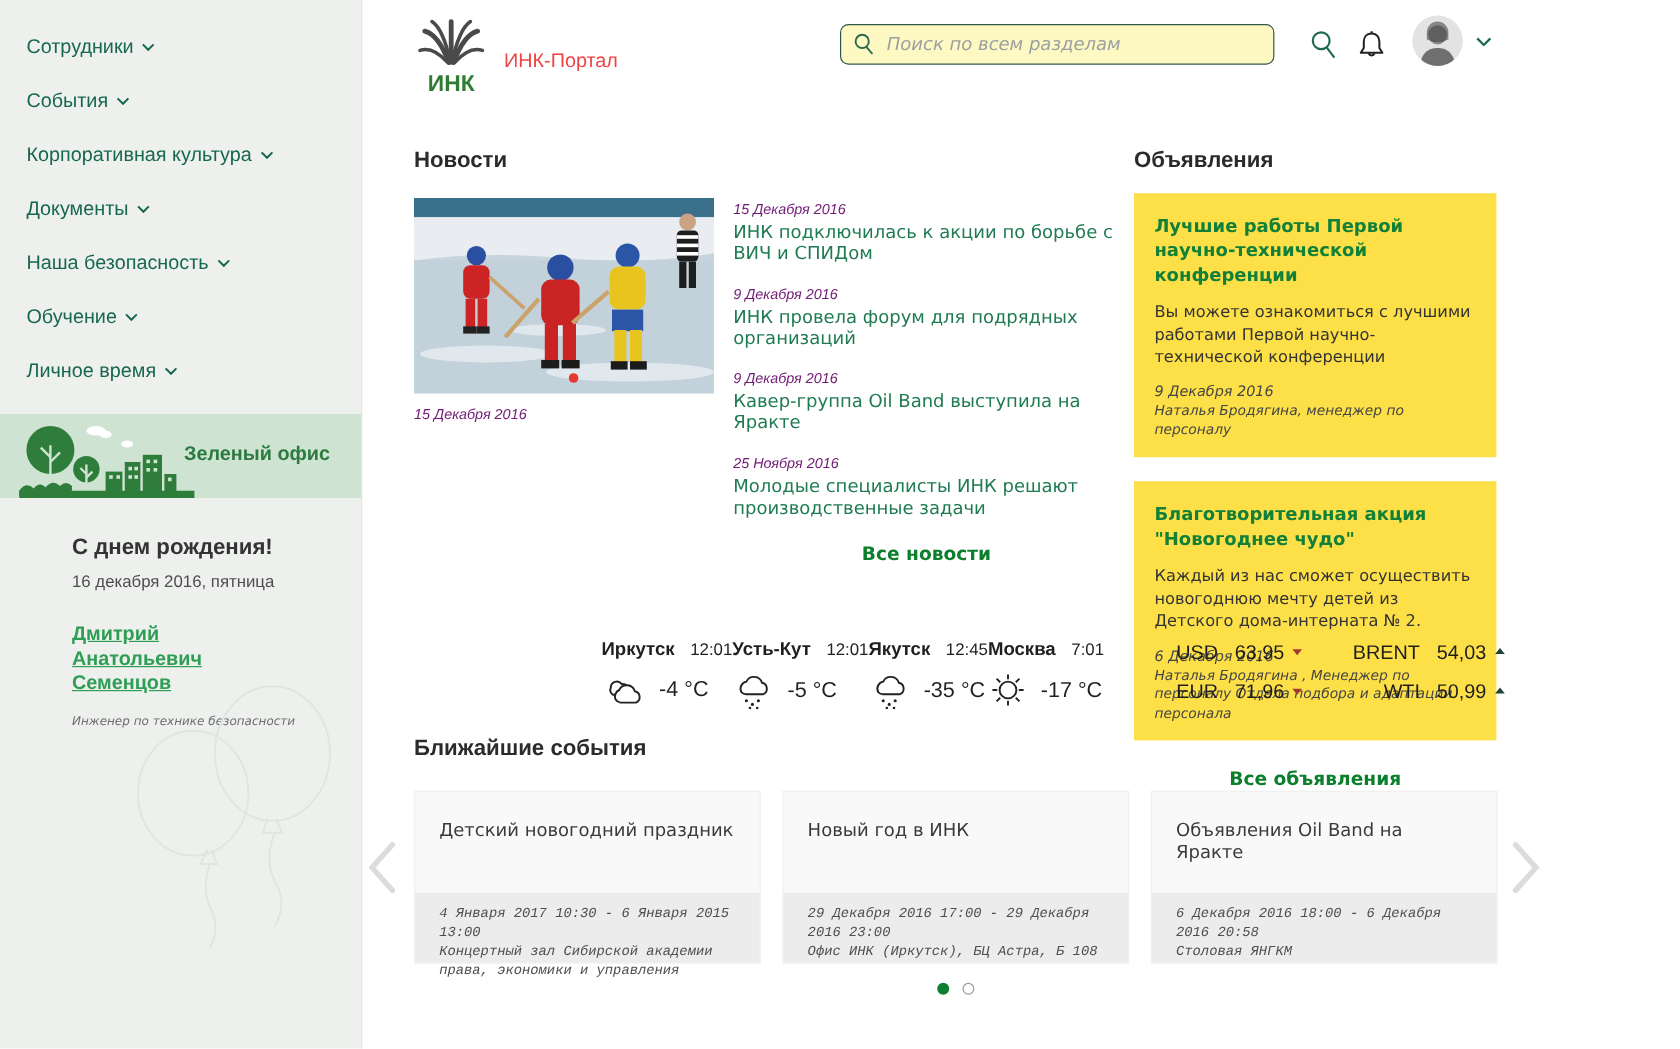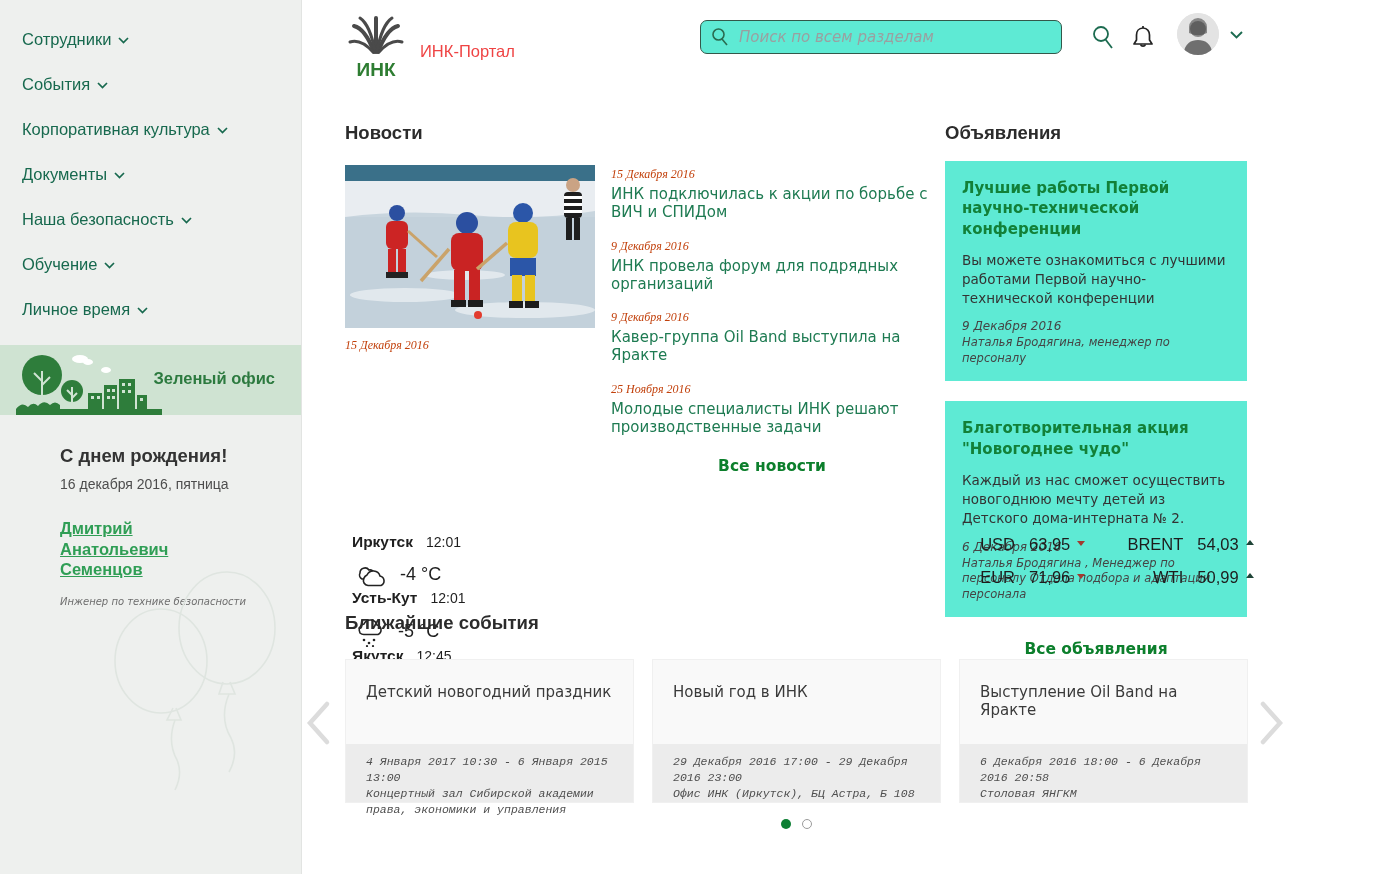--- a/index.html
+++ b/index.html
@@ -26,59 +26,59 @@
   .bday-role { font-size:10px; font-style:italic; color:#6e6e6e; margin-top:16px; font-family:"DejaVu Sans", sans-serif; }
   .balloons { position:absolute; right:8px; bottom:58px; }
   
   .main { position:relative; width:1098px; height:874px; background:#fff; }
   
   .logo { position:absolute; left:46px; top:14px; cursor:pointer; }
   .app-title { position:absolute; left:118px; top:42px; font-size:16.5px; color:#ef4444; }
   .search-wrap { position:absolute; left:398px; top:20px; width:362px; height:34px; }
   .search-wrap input {
     width:100%; height:100%; border:1px solid #33584a; border-radius:7px;
-    padding:0 10px 0 38px; font-size:15px; color:#333; outline:none; background:#5eead4;
+    padding:0 10px 0 38px; font-size:15px; color:#333; outline:none; background:#fef9c3;
     font-family:"DejaVu Sans", sans-serif;
   }
   .search-wrap input::placeholder { font-style:italic; color:#9aa0a0; }
   .search-wrap .mag { position:absolute; left:10px; top:7px; }
   .icon-btn { position:absolute; cursor:pointer; }
   .avatar { position:absolute; left:875px; top:13px; width:42px; height:42px; border-radius:50%;
     background:#e3e3e3; overflow:hidden; cursor:pointer; }
   .av-chev { position:absolute; left:928px; top:31px; cursor:pointer; }
   
   .sec-h { font-size:18.5px; font-weight:600; color:#2b2b2b; }
   
   .news { position:absolute; left:43px; top:122px; width:590px; }
   .news-cols { display:flex; gap:16px; margin-top:21px; }
   .news-feat { width:250px; }
   .news-img { width:250px; height:163px; display:block; cursor:pointer; }
-  .n-date { font-size:12px; font-style:italic; color:#c2410c; font-family:Liberation Serif, serif; }
+  .n-date { font-size:12px; font-style:italic; color:#701a75; font-family:Liberation Sans, sans-serif; }
   .news-feat .n-date { margin-top:10px; }
   .news-feat .n-head { margin-top:4px; font-size:15px; font-weight:bold; color:#15803d;
     line-height:1.3; font-family:"DejaVu Sans", sans-serif; cursor:pointer; }
   .news-list { width:322px; padding-top:2px; }
   .news-item { margin-bottom:17px; }
   .news-item .n-title { font-size:15px; color:#1e7b52; line-height:1.22; margin-top:3px;
     font-family:"DejaVu Sans", sans-serif; cursor:pointer; }
   .all-link { text-align:center; font-size:15.5px; font-weight:bold; color:#0c7f2c;
     font-family:"DejaVu Sans", sans-serif; cursor:pointer; }
   .news-list .all-link { margin-top:21px; }
   
   .ann { position:absolute; left:643px; top:122px; width:302px; }
-  .ann-card { background:#5eead4; padding:17px 17px 15px; margin-top:17px; }
+  .ann-card { background:#fde047; padding:17px 17px 15px; margin-top:17px; }
   .ann-card + .ann-card { margin-top:20px; }
   .ann-title { font-size:15px; font-weight:bold; color:#128038; line-height:1.35;
     font-family:"DejaVu Sans", sans-serif; cursor:pointer; }
   .ann-body { font-size:13.5px; color:#333; line-height:1.4; margin-top:12px; font-family:"DejaVu Sans", sans-serif; }
   .ann-date { font-size:12px; font-style:italic; color:#454545; margin-top:12px; font-family:"DejaVu Sans", sans-serif; }
   .ann-author { font-size:11.5px; font-style:italic; color:#454545; margin-top:2px; line-height:1.35; font-family:"DejaVu Sans", sans-serif; }
   .ann .all-link { margin-top:23px; }
   
-  .weather { position:absolute; left:50px; top:533px; width:568px; display:flex; justify-content:flex-end;flex-direction:column; }
+  .weather { position:absolute; left:50px; top:533px; width:568px; display:flex; justify-content:flex-end; }
   .wx-head { display:flex; gap:13px; align-items:baseline; }
   .wx-city { font-size:15.5px; font-weight:600; color:#1f1f1f; }
   .wx-time { font-size:14px; color:#1f1f1f; }
   .wx-row { display:flex; align-items:center; gap:10px; margin-top:8px; }
   .wx-temp { font-size:18px; color:#1f1f1f; }
   
   .rates { position:absolute; left:655px; top:535px; width:300px; }
   .rates-grid { display:flex; gap:40px; }
   .rate-col { display:flex; flex-direction:column; gap:14px; }
   .rate-row { display:flex; align-items:center; font-size:16.5px; color:#1d1d1d; }
@@ -459,21 +459,21 @@
         <div class="ev-top">
             <div class="ev-title">Новый год в ИНК</div>
           </div>
         <div class="ev-foot">
           <div class="ev-dt">29 Декабря 2016 17:00  - 29 Декабря 2016 23:00</div>
           <div class="ev-loc">Офис ИНК (Иркутск), БЦ Астра, Б 108</div>
         </div>
       </div>
       <div class="ev-card">
         <div class="ev-top">
-            <div class="ev-title">Выступление Oil Band на Яракте</div>
+            <div class="ev-title">Объявления Oil Band на Яракте</div>
           </div>
         <div class="ev-foot">
           <div class="ev-dt">6 Декабря 2016 18:00  - 6 Декабря 2016 20:58</div>
           <div class="ev-loc">Столовая ЯНГКМ</div>
         </div>
       </div>
     </div>
   </section>
 
   <svg class="car-arrow left" width="26" height="46" viewBox="0 0 26 46">

